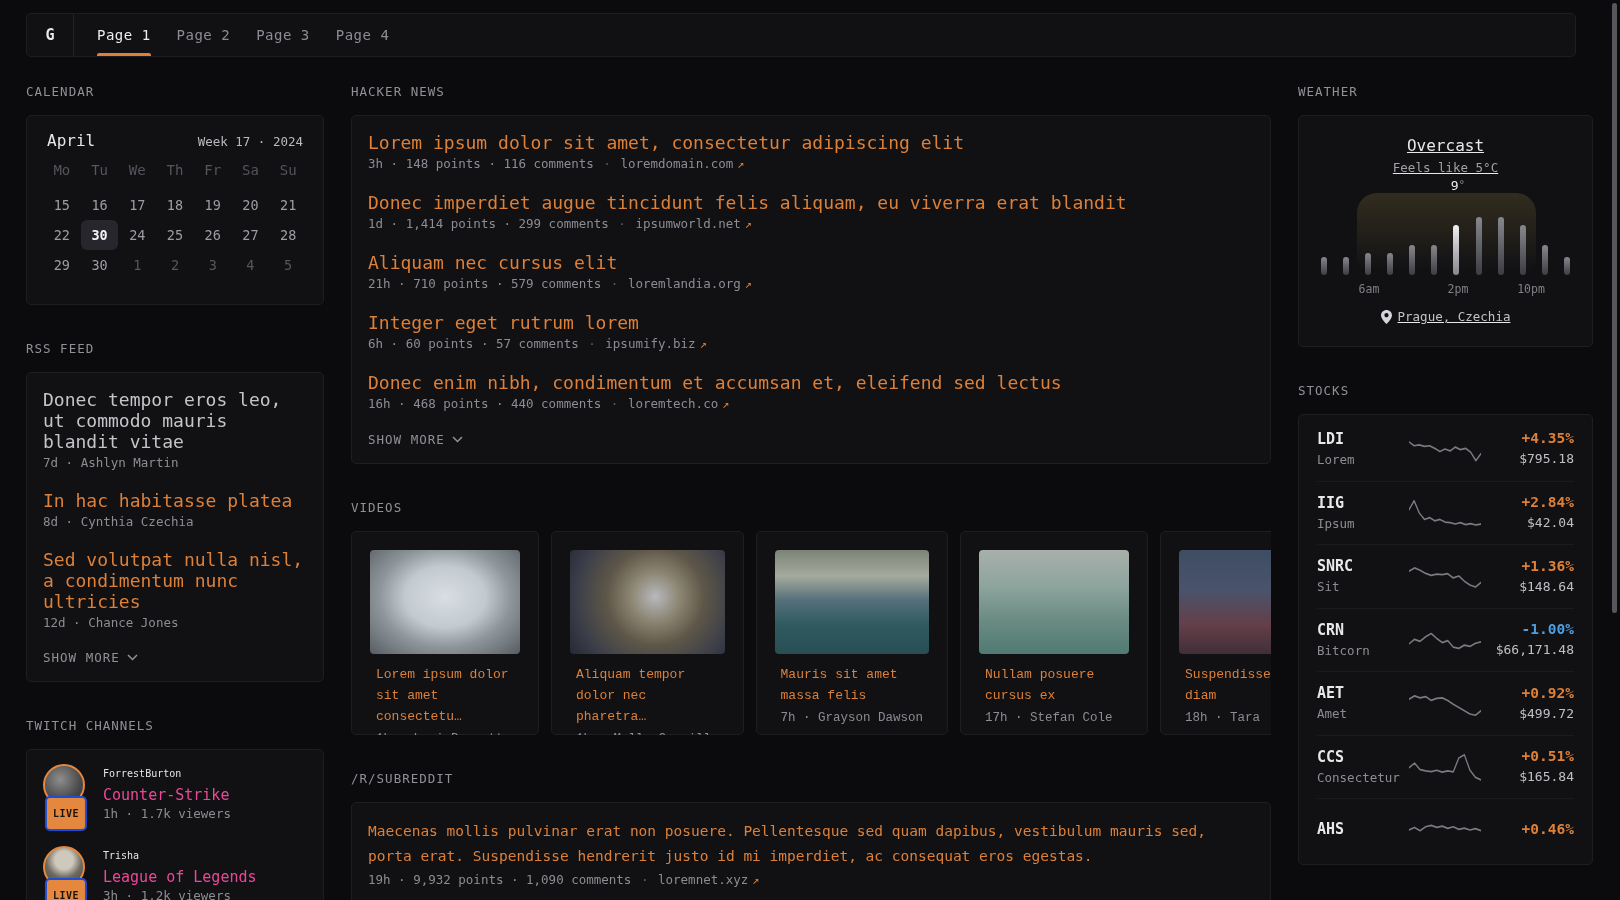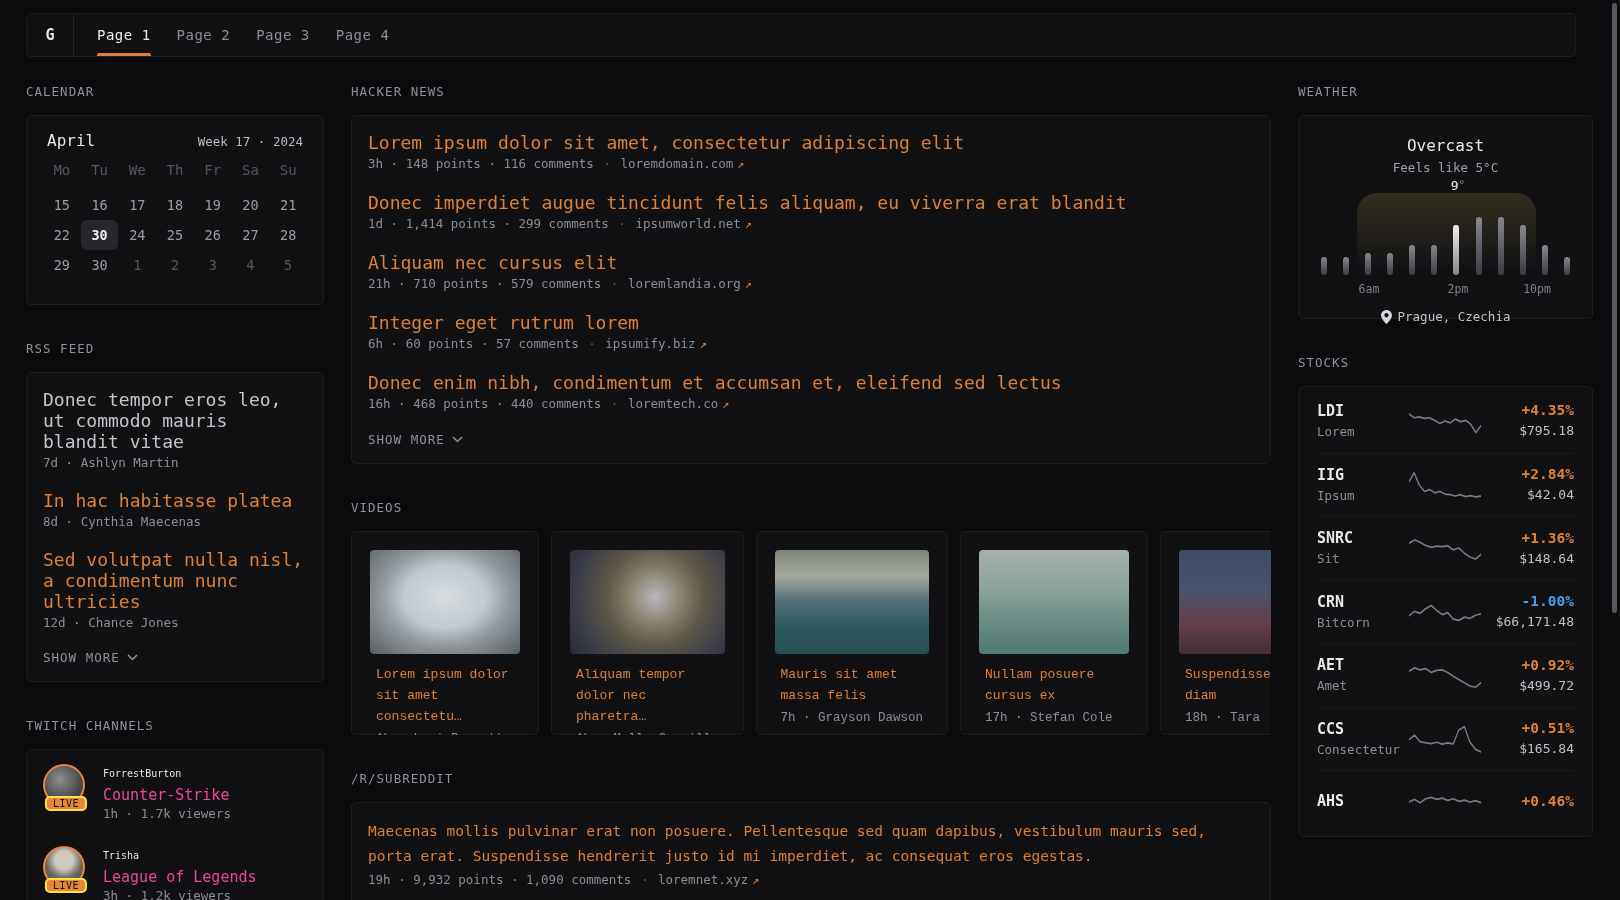--- a/index.html
+++ b/index.html
@@ -91,22 +91,22 @@
   .tw-avatar {
     width:42px; height:42px; border-radius:50%;
     border:2px solid #e5883f; background:#3a3a3e; background-clip:padding-box;
   }
   .tw-row.offline .tw-avatar { border-color:#4a4b50; }
   .av1 { background:radial-gradient(circle at 40% 35%, #8e8e8e, #4a4a4a 60%, #2c2c2e); }
   .av2 { background:radial-gradient(circle at 50% 32%, #cfc9bd 0 28%, #6e6a60 55%, #3c3f3a); }
   .av3 { background:radial-gradient(circle at 45% 40%, #d8cdbd 0 35%, #a89a86 60%, #6f6658); }
   .tw-badge {
     position:absolute; left:50%; transform:translateX(-50%); top:32px;
-    background:#e5883f; color:#1a1208; font-size:10px; font-weight:normal;
-    padding:0 6px; border-radius:5px; border:2px solid #fde047; letter-spacing:.5px;
+    background:#e5883f; color:#1a1208; font-size:10px; font-weight:bold;
+    padding:10px 6px; border-radius:5px; border:2px solid #1d4ed8; letter-spacing:.5px;
   }
   .tw-name { font-size:10px; color:#e6e6e8; cursor:pointer; line-height:20px; }
   .tw-cat { font-size:15px; color:#ec4899; line-height:19px; margin-top:2px; }
   .tw-meta { font-size:12.5px; color:#8b8d94; line-height:18px; }
 
   
   .vid-strip { position:relative; display:flex; gap:12px; width:920px; overflow:hidden; }
   .vid-card { flex:0 0 188px; height:204px; padding:18px;font-family:Liberation Mono, monospace; }
   .vid-thumb { height:104px; border-radius:4px; cursor:pointer; }
   .thumb-pillars { background:radial-gradient(ellipse at 50% 45%, #d8dee2 0%, #c2cad0 38%, #8e969c 62%, #565c62 100%); }
@@ -119,21 +119,21 @@
     display:block; color:#dd8038; font-size:13px; line-height:21px;
     text-decoration:none; cursor:pointer; white-space:pre-line;
   }
   .vid-meta { font-size:12.5px; color:#8b8d94; margin-top:5px; white-space:nowrap; }
 
   
   .sub-card { padding:16px; min-height:150px; }
   .sub-title { font-size:14.5px; line-height:25px; }
 
   
-  .weather-card { padding:14px 22px 14px; height:204px; text-align:center; }
+  .weather-card { padding:14px 22px 14px; height:232px; text-align:center;text-decoration:underline; }
   .w-cond { font-size:16px; color:#e8e8ea; margin-top:6px; }
   .w-feels { font-size:12.5px; color:#9fa1a6; margin-top:5px; }
   .w-chart { position:relative; height:84px; margin-top:16px; }
   .w-zone {
     position:absolute; left:36px; width:179px; top:2px; bottom:0;
     background:linear-gradient(180deg, rgba(168,142,70,.22) 0%, rgba(168,142,70,.10) 55%, rgba(168,142,70,0) 95%);
     border-radius:20px 20px 16px 16px;
   }
   .w-bars {
     position:absolute; inset:0; display:flex; align-items:flex-end;
@@ -146,21 +146,21 @@
   .w-bar.cur { background:linear-gradient(180deg,#f0f0f2 0%, #85868b 100%); }
   .w-temp {
     position:absolute; top:-13px; left:137px; transform:translateX(-50%);
     font-size:13px; color:#eceded; white-space:nowrap;
   }
   .w-temp .deg { color:#8b8d94; font-size:11px; vertical-align:top; }
   .w-times { position:relative; height:14px; margin-top:7px; }
   .w-time {
     position:absolute; transform:translateX(-50%); font-size:11.5px; color:#7f8187;
   }
-  .w-time.t0 { left:48px; } .w-time.t1 { left:137px; } .w-time.t2 { left:216px; }
+  .w-time.t0 { left:48px; } .w-time.t1 { left:137px; } .w-time.t2 { left:210px; }
   .w-loc {
     margin-top:13px; font-size:12.5px; color:#c2c3c7;
     display:flex; align-items:center; justify-content:center; gap:6px;
   }
 
   
   .stocks-card { padding:2px 18px; }
   .stock-row {
     display:flex; align-items:center; height:63.5px; cursor:pointer;
   }
@@ -281,21 +281,21 @@
         <div class="card feed-card">
           <div>
 
               <div class="rss-item">
                 <a class="story-title visited">Donec tempor eros leo, ut commodo mauris blandit vitae</a>
                 <div class="meta">7d · Ashlyn Martin</div>
               </div>
 
               <div class="rss-item">
                 <a class="story-title">In hac habitasse platea</a>
-                <div class="meta">8d · Cynthia Maecenas</div>
+                <div class="meta">8d · Cynthia Czechia</div>
               </div>
 
               <div class="rss-item">
                 <a class="story-title">Sed volutpat nulla nisl, a condimentum nunc ultricies</a>
                 <div class="meta">12d · Chance Jones</div>
               </div>
             </div>
           <button class="show-more">
             <span>SHOW MORE</span>
             <svg width="11" height="7" viewBox="0 0 11 7" fill="none">

